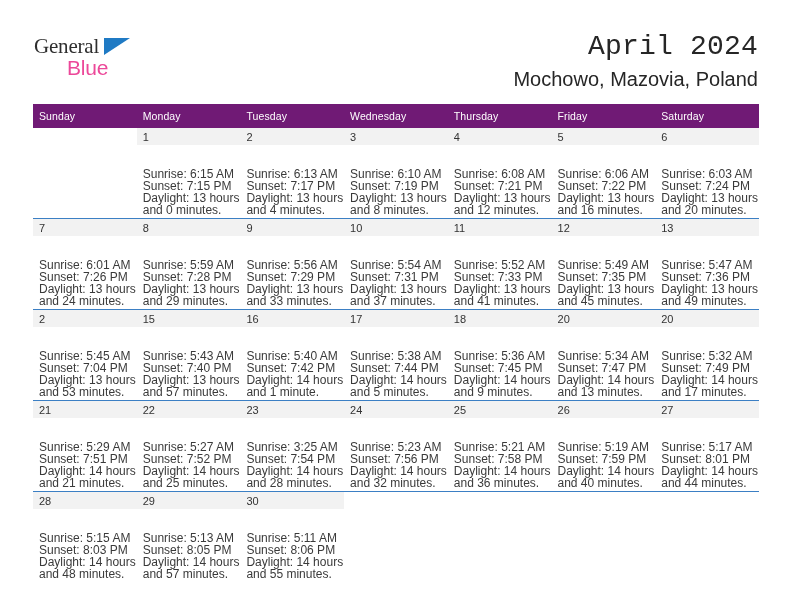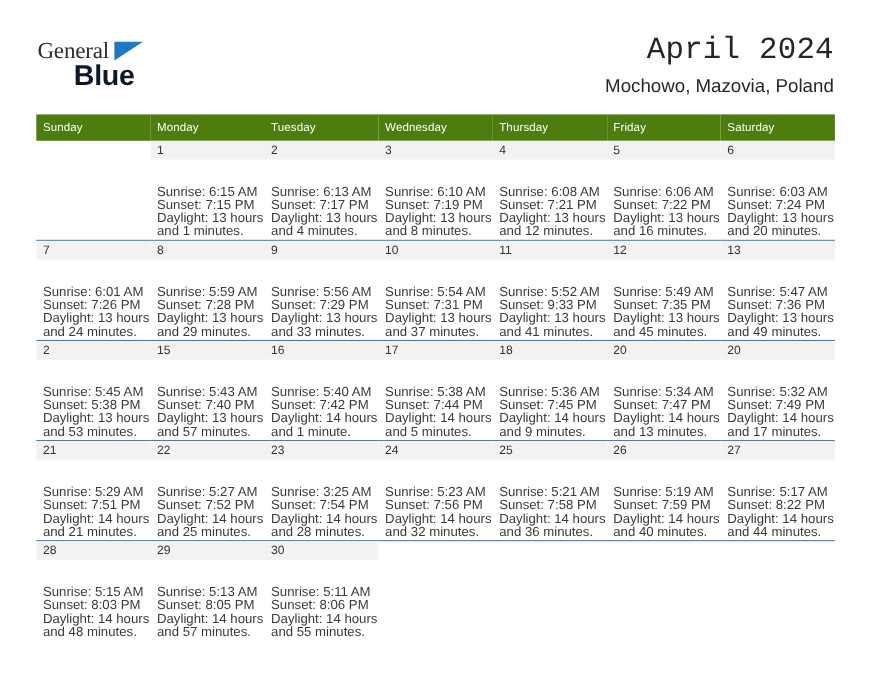--- a/index.html
+++ b/index.html
@@ -43,58 +43,57 @@
   .logo-triangle {
     position: absolute;
     left: 70px; top: 4px;
     width: 0; height: 0;
     border-left: 26px solid #1f7ac4;
     border-bottom: 17px solid transparent;
   }
   .logo-row2 {
     margin-top: -2px;
     padding-left: 33px;
-    font-size: 26px;
-    color: #0f172a;
+    font-size: 21px;
+    color: #ec4899;
     line-height: 24px;
     letter-spacing: -0.2px;
-    font-weight: bold;
   }
 
   .title-block {
     position: absolute;
     right: 0; top: 0;
     text-align: right;
   }
   .cal-title {
     font-size: 28px;
     color: #262626;
     line-height: 34px;
     font-weight: normal;
     letter-spacing: 0.2px;
     font-family: Liberation Mono, monospace;
   }
   .cal-subtitle {
     margin-top: 6px;
-    font-size: 17px;
+    font-size: 20px;
     color: #262626;
     line-height: 18px;
     text-align: center;
   }
 
   
   .calendar {
     position: absolute;
     left: 33px; top: 104px;
     width: 726px;
     border-collapse: collapse;
     table-layout: fixed;
   }
   .calendar th {
-    background: #4d7c0f;
+    background: #701a75;
     color: #ffffff;
     font-size: 10.5px;
     font-weight: normal;
     text-align: left;
     padding: 6px 0 6px 6px;
     height: 22px;
     letter-spacing: 0.1px;
   }
   .calendar td {
     vertical-align: top;
@@ -168,21 +167,21 @@
               <div class="daynum-band" style="background: transparent;"></div>
             </div>
           </td>
           <td>
             <div class="cell-inner">
               <div class="daynum-band">1</div>
               <div class="info">
                 <div>Sunrise: 6:15 AM</div>
                 <div>Sunset: 7:15 PM</div>
                 <div>Daylight: 13 hours</div>
-                <div>and 1 minutes.</div>
+                <div>and 0 minutes.</div>
               </div>
             </div>
           </td>
           <td>
             <div class="cell-inner">
               <div class="daynum-band">2</div>
               <div class="info">
                 <div>Sunrise: 6:13 AM</div>
                 <div>Sunset: 7:17 PM</div>
                 <div>Daylight: 13 hours</div>
@@ -278,21 +277,21 @@
                 <div>Daylight: 13 hours</div>
                 <div>and 37 minutes.</div>
               </div>
             </div>
           </td>
           <td>
             <div class="cell-inner">
               <div class="daynum-band">11</div>
               <div class="info">
                 <div>Sunrise: 5:52 AM</div>
-                <div>Sunset: 9:33 PM</div>
+                <div>Sunset: 7:33 PM</div>
                 <div>Daylight: 13 hours</div>
                 <div>and 41 minutes.</div>
               </div>
             </div>
           </td>
           <td>
             <div class="cell-inner">
               <div class="daynum-band">12</div>
               <div class="info">
                 <div>Sunrise: 5:49 AM</div>
@@ -313,21 +312,21 @@
               </div>
             </div>
           </td>
         </tr>
         <tr class="week">
           <td>
             <div class="cell-inner">
               <div class="daynum-band">2</div>
               <div class="info">
                 <div>Sunrise: 5:45 AM</div>
-                <div>Sunset: 5:38 PM</div>
+                <div>Sunset: 7:04 PM</div>
                 <div>Daylight: 13 hours</div>
                 <div>and 53 minutes.</div>
               </div>
             </div>
           </td>
           <td>
             <div class="cell-inner">
               <div class="daynum-band">15</div>
               <div class="info">
                 <div>Sunrise: 5:43 AM</div>
@@ -458,21 +457,21 @@
                 <div>Daylight: 14 hours</div>
                 <div>and 40 minutes.</div>
               </div>
             </div>
           </td>
           <td>
             <div class="cell-inner">
               <div class="daynum-band">27</div>
               <div class="info">
                 <div>Sunrise: 5:17 AM</div>
-                <div>Sunset: 8:22 PM</div>
+                <div>Sunset: 8:01 PM</div>
                 <div>Daylight: 14 hours</div>
                 <div>and 44 minutes.</div>
               </div>
             </div>
           </td>
         </tr>
         <tr class="week">
           <td>
             <div class="cell-inner">
               <div class="daynum-band">28</div>

